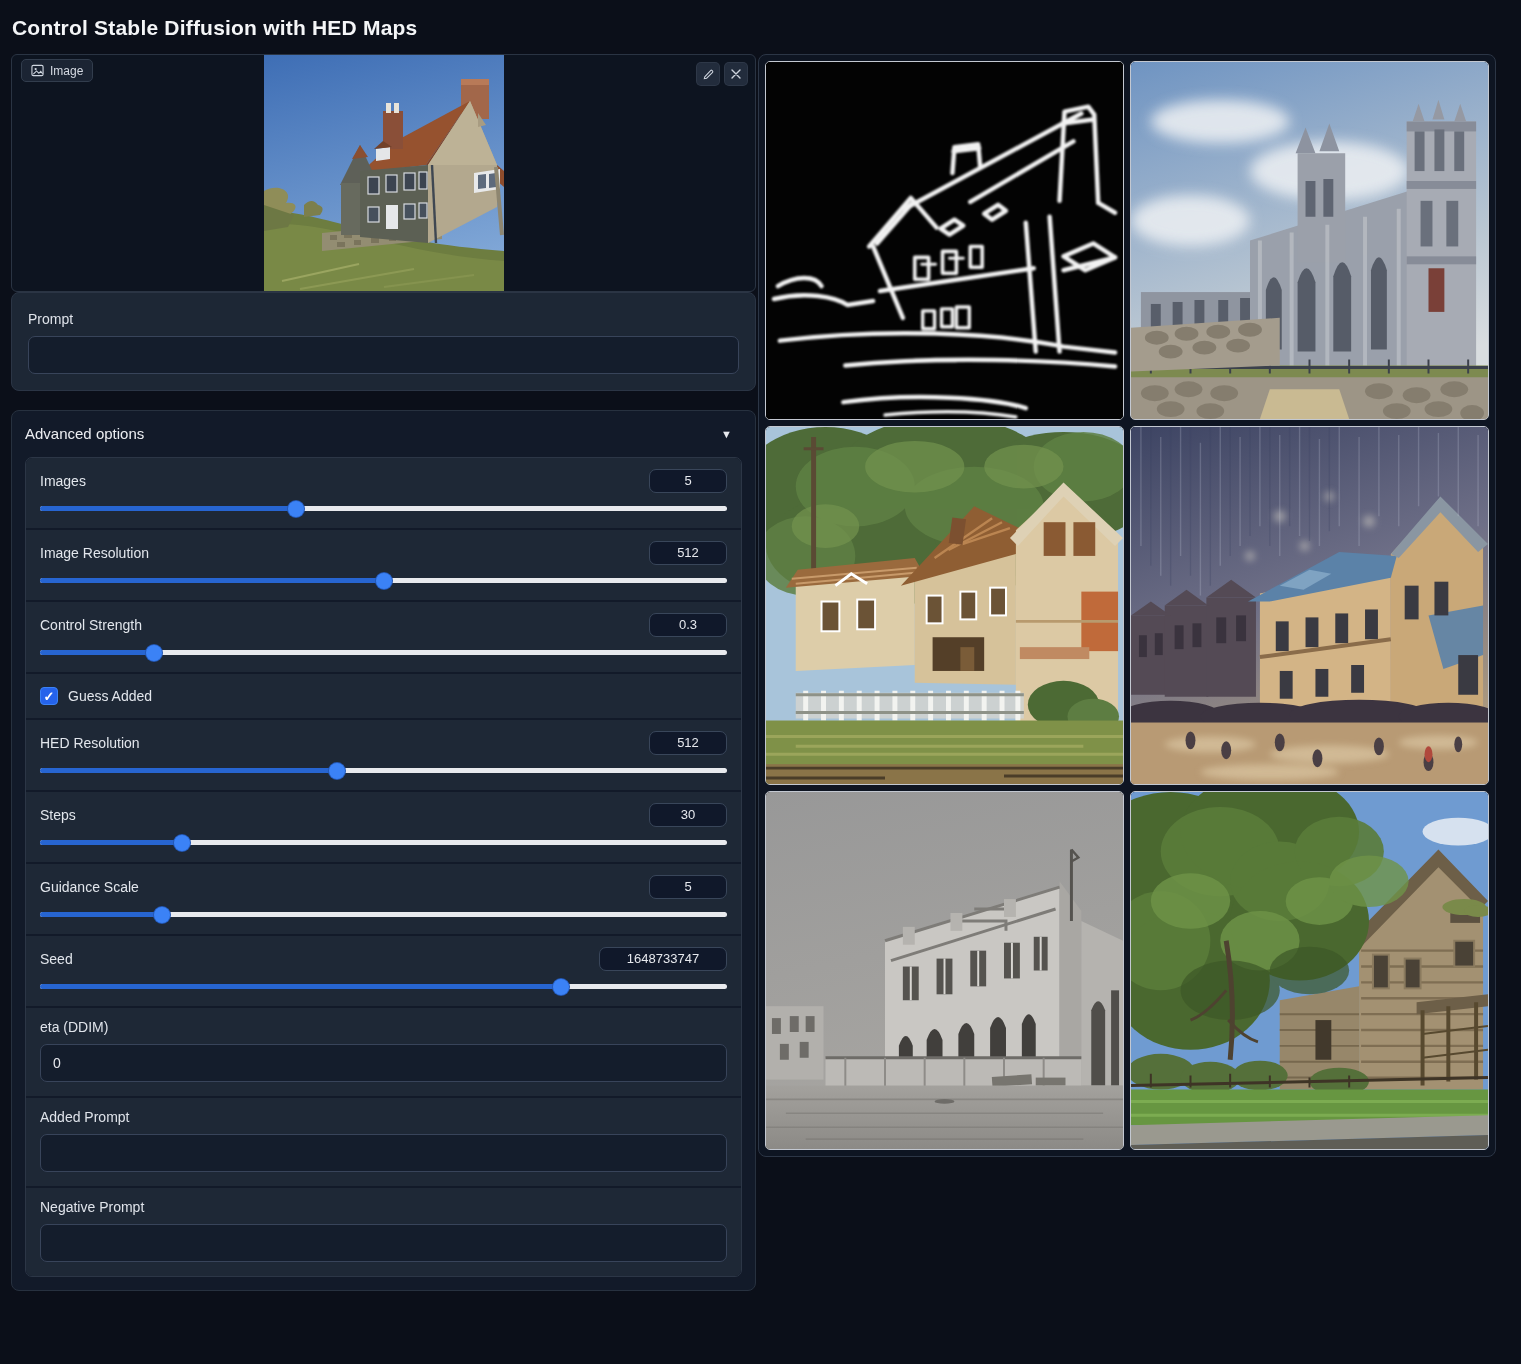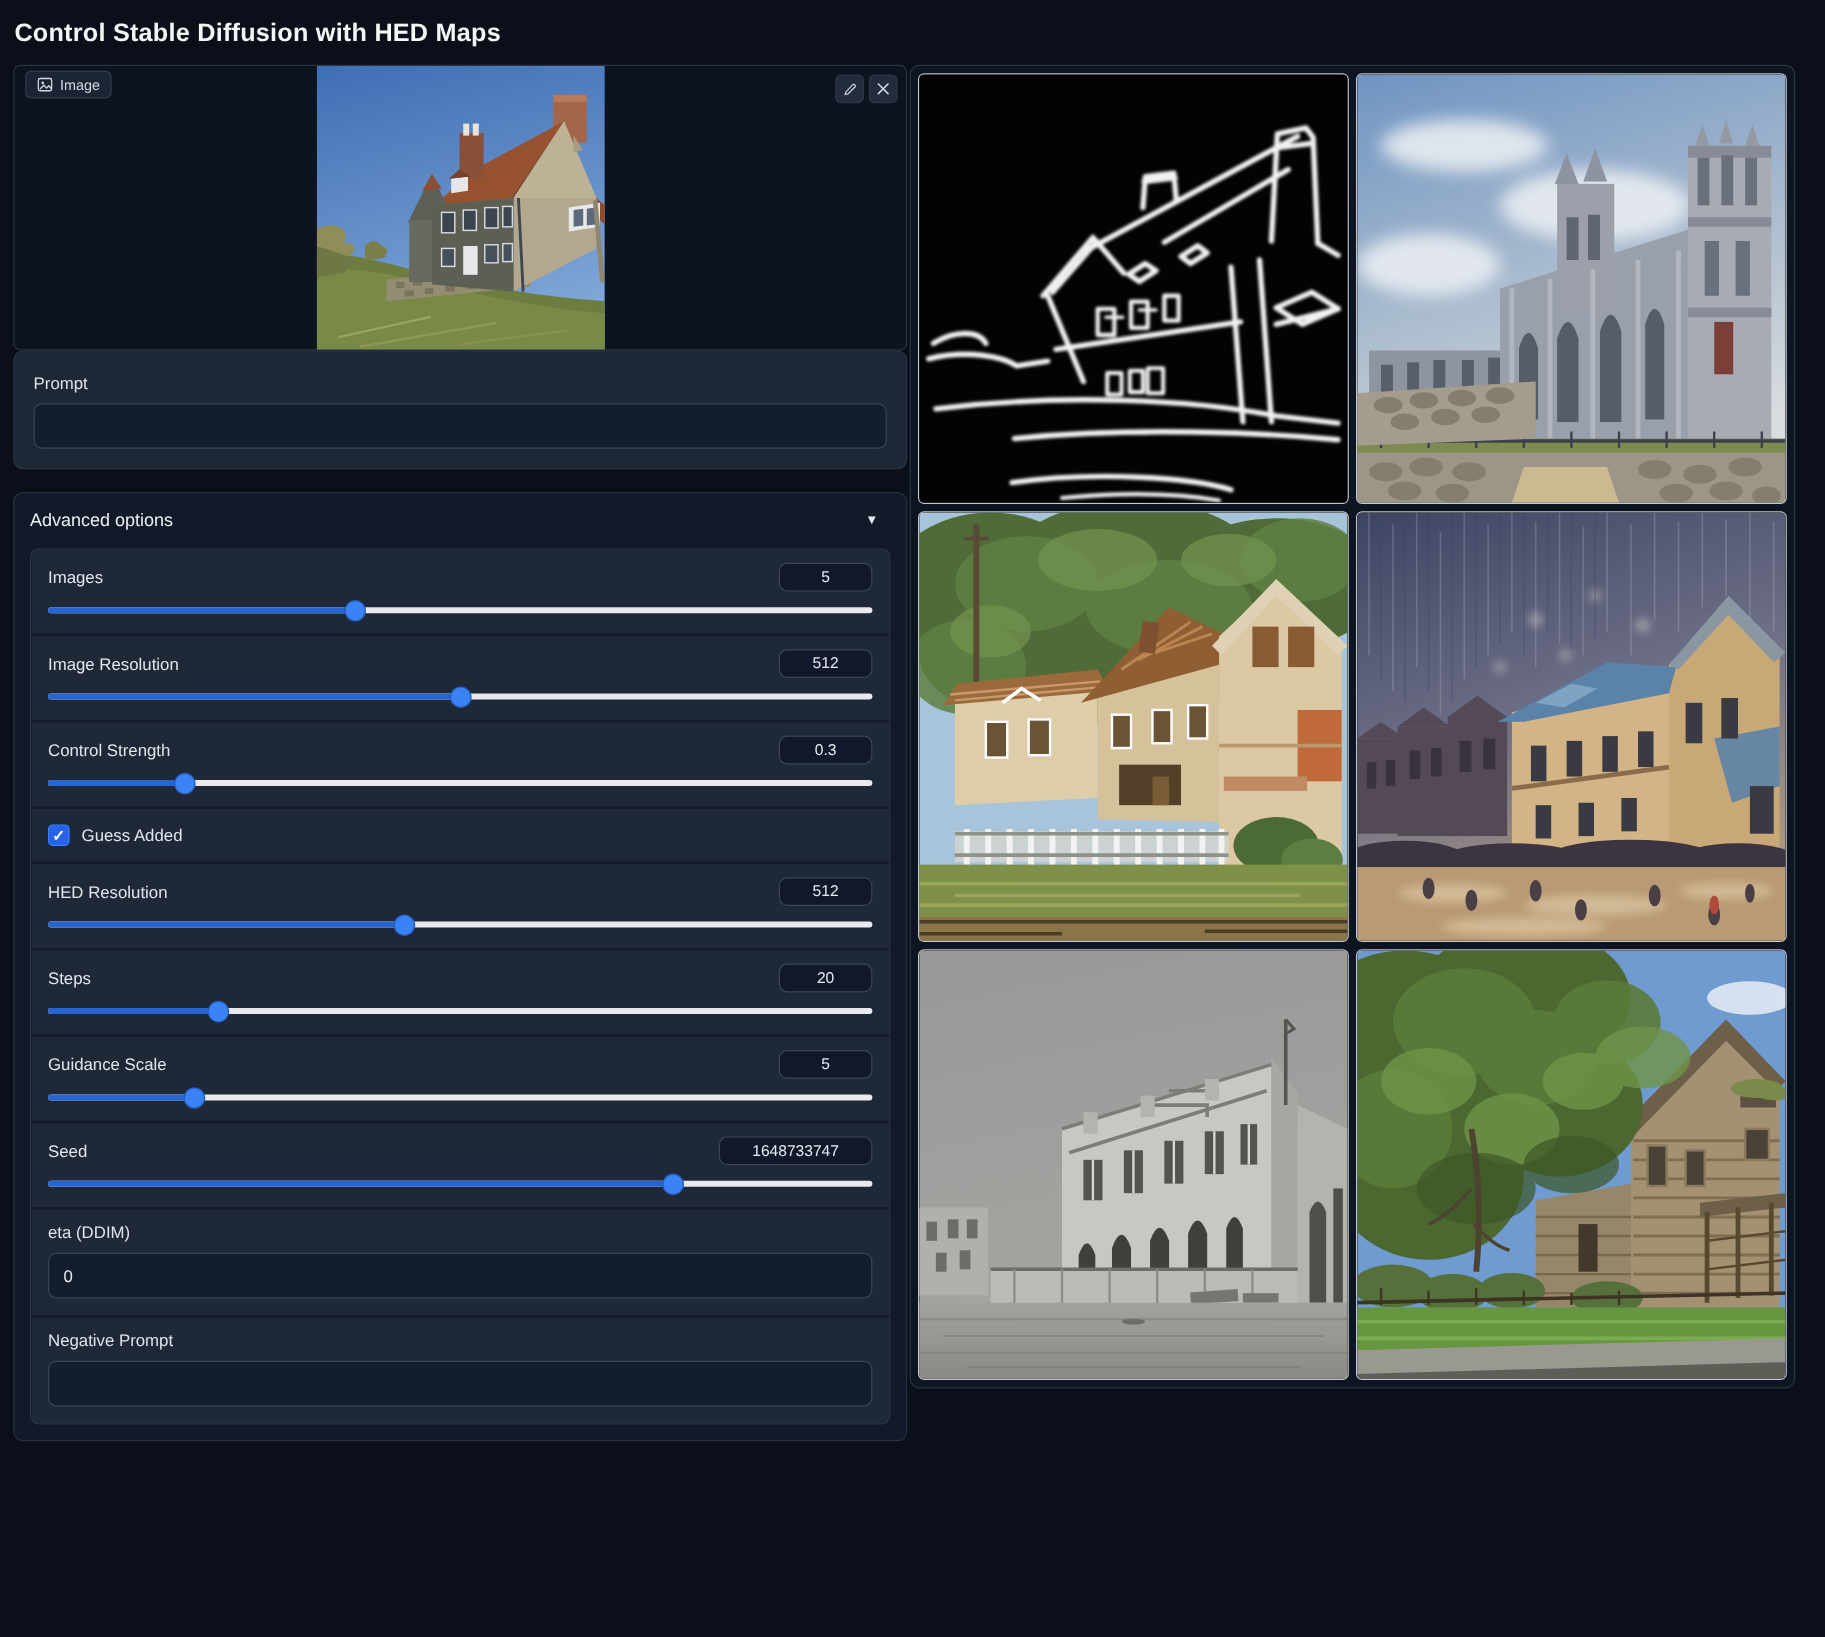--- a/index.html
+++ b/index.html
@@ -286,21 +286,21 @@
             </div>
             <div class="slider" style="--frac: 0.43;">
               <div class="fill"></div>
               <div class="handle"></div>
             </div>
           </div>
 
           <div class="row">
             <div class="row-head">
               <span class="lbl">Steps</span>
-              <span class="numbox">20</span>
+              <span class="numbox">30</span>
             </div>
             <div class="slider" style="--frac: 0.2;">
               <div class="fill"></div>
               <div class="handle"></div>
             </div>
           </div>
 
           <div class="row">
             <div class="row-head">
               <span class="lbl">Guidance Scale</span>
@@ -321,20 +321,24 @@
               <div class="fill"></div>
               <div class="handle"></div>
             </div>
           </div>
 
           <div class="row input-row">
             <div class="block-label">eta (DDIM)</div>
             <div class="textbox">0</div>
           </div>
 
+          <div class="row input-row">
+            <div class="block-label">Added Prompt</div>
+            <div class="textbox"></div>
+          </div>
 
           <div class="row input-row">
             <div class="block-label">Negative Prompt</div>
             <div class="textbox"></div>
           </div>
 
         </div>
       </div>
     </div>
 

